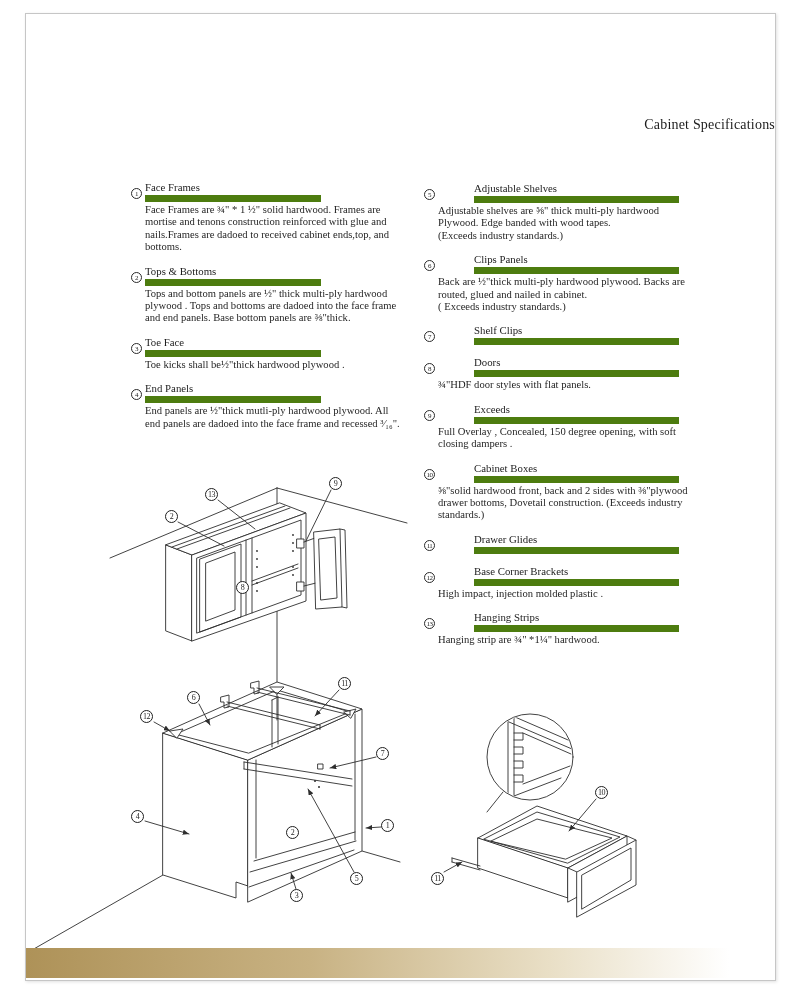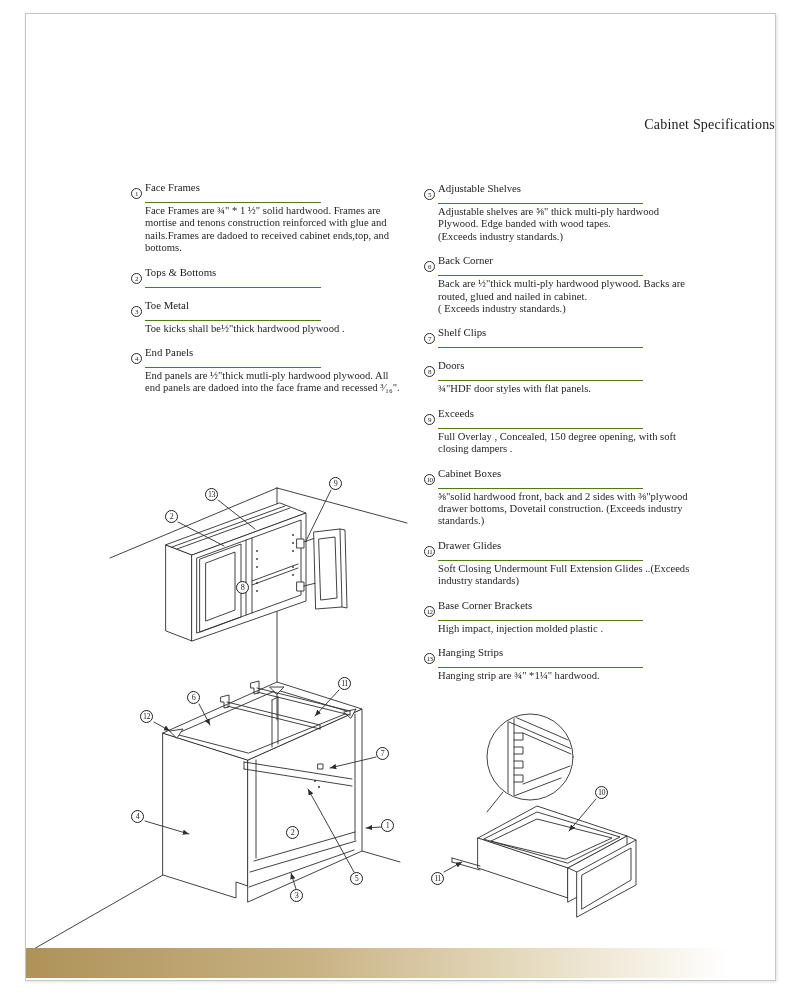--- a/index.html
+++ b/index.html
@@ -16,25 +16,25 @@
   .doc-title{
     position:absolute;left:25px;top:117px;width:750px;text-align:right;
     font-size:14px;letter-spacing:.2px;color:#1c1c1c;
   }
   .col{position:absolute;}
   .col-left{left:131px;top:181px;width:298px;}
   .col-right{left:424px;top:182px;width:308px;}
   .spec{position:relative;padding-left:14px;margin-bottom:11px;}
   .spec-head{
     display:block;font-size:10.8px;color:#1c1c1c;
-    border-bottom:1px solid #4d7c0f;padding-bottom:8px;height:13px;
+    border-bottom:7px solid #4d7c0f;padding-bottom:1px;height:13px;
     white-space:nowrap;
   }
   .col-left .spec-head{width:176px;}
-  .col-right .spec-head{width:205px;}
+  .col-right .spec-head{width:205px;margin-left:36px;}
   .spec-num{
     position:absolute;left:0;top:7px;width:11px;height:11px;
     border:1px solid #2a2a2a;border-radius:50%;background:#fff;
     font-size:7px;line-height:11px;text-align:center;letter-spacing:-.5px;
     box-sizing:border-box;z-index:2;
   }
   .spec-body{
     font-size:10.6px;line-height:12.4px;white-space:pre-line;margin-top:2px;
     color:#1f1f1f;
   }
@@ -61,45 +61,48 @@
     <span class="spec-num">1</span>
     <span class="spec-head">Face Frames</span>
     <div class="spec-body">Face Frames are ¾" * 1 ½" solid hardwood.  Frames are
 mortise and tenons construction reinforced with glue and
 nails.Frames are dadoed to received cabinet ends,top, and
 bottoms.</div>
   </div>
   <div class="spec">
     <span class="spec-num">2</span>
     <span class="spec-head">Tops &amp; Bottoms</span>
+    <div class="spec-body">Tops and bottom panels are  ½" thick multi-ply  hardwood
+plywood . Tops and bottoms are dadoed into the face frame
+and end panels. Base bottom panels are  ⅜"thick.</div>
   </div>
   <div class="spec">
     <span class="spec-num">3</span>
-    <span class="spec-head">Toe Metal</span>
+    <span class="spec-head">Toe Face</span>
     <div class="spec-body">Toe kicks shall be½"thick  hardwood plywood .</div>
   </div>
   <div class="spec">
     <span class="spec-num">4</span>
     <span class="spec-head">End Panels</span>
     <div class="spec-body">End panels are ½"thick mutli-ply hardwood plywood.  All
 end panels are dadoed into the face frame and recessed ³⁄₁₆".</div>
   </div>
 </div>
 
 <div class="col col-right">
   <div class="spec">
     <span class="spec-num">5</span>
     <span class="spec-head">Adjustable Shelves</span>
     <div class="spec-body">Adjustable shelves are ⅝" thick multi-ply hardwood
 Plywood. Edge banded with wood tapes.
 (Exceeds industry standards.)</div>
   </div>
   <div class="spec">
     <span class="spec-num">6</span>
-    <span class="spec-head">Back Corner</span>
+    <span class="spec-head">Clips Panels</span>
     <div class="spec-body">Back are ½"thick multi-ply hardwood plywood. Backs are
 routed, glued and nailed in cabinet.
 ( Exceeds industry standards.)</div>
   </div>
   <div class="spec">
     <span class="spec-num">7</span>
     <span class="spec-head">Shelf Clips</span>
   </div>
   <div class="spec">
     <span class="spec-num">8</span>
@@ -115,22 +118,20 @@
   <div class="spec">
     <span class="spec-num">10</span>
     <span class="spec-head">Cabinet Boxes</span>
     <div class="spec-body">⅝"solid hardwood front, back and 2 sides with ⅜"plywood
 drawer bottoms,  Dovetail construction. (Exceeds industry
 standards.)</div>
   </div>
   <div class="spec">
     <span class="spec-num">11</span>
     <span class="spec-head">Drawer Glides</span>
-    <div class="spec-body">Soft Closing Undermount Full Extension Glides ..(Exceeds
-industry standards)</div>
   </div>
   <div class="spec">
     <span class="spec-num">12</span>
     <span class="spec-head">Base Corner Brackets</span>
     <div class="spec-body"> High impact, injection molded plastic .</div>
   </div>
   <div class="spec">
     <span class="spec-num">13</span>
     <span class="spec-head">Hanging Strips</span>
     <div class="spec-body">Hanging strip are ¾" *1¼" hardwood.</div>

